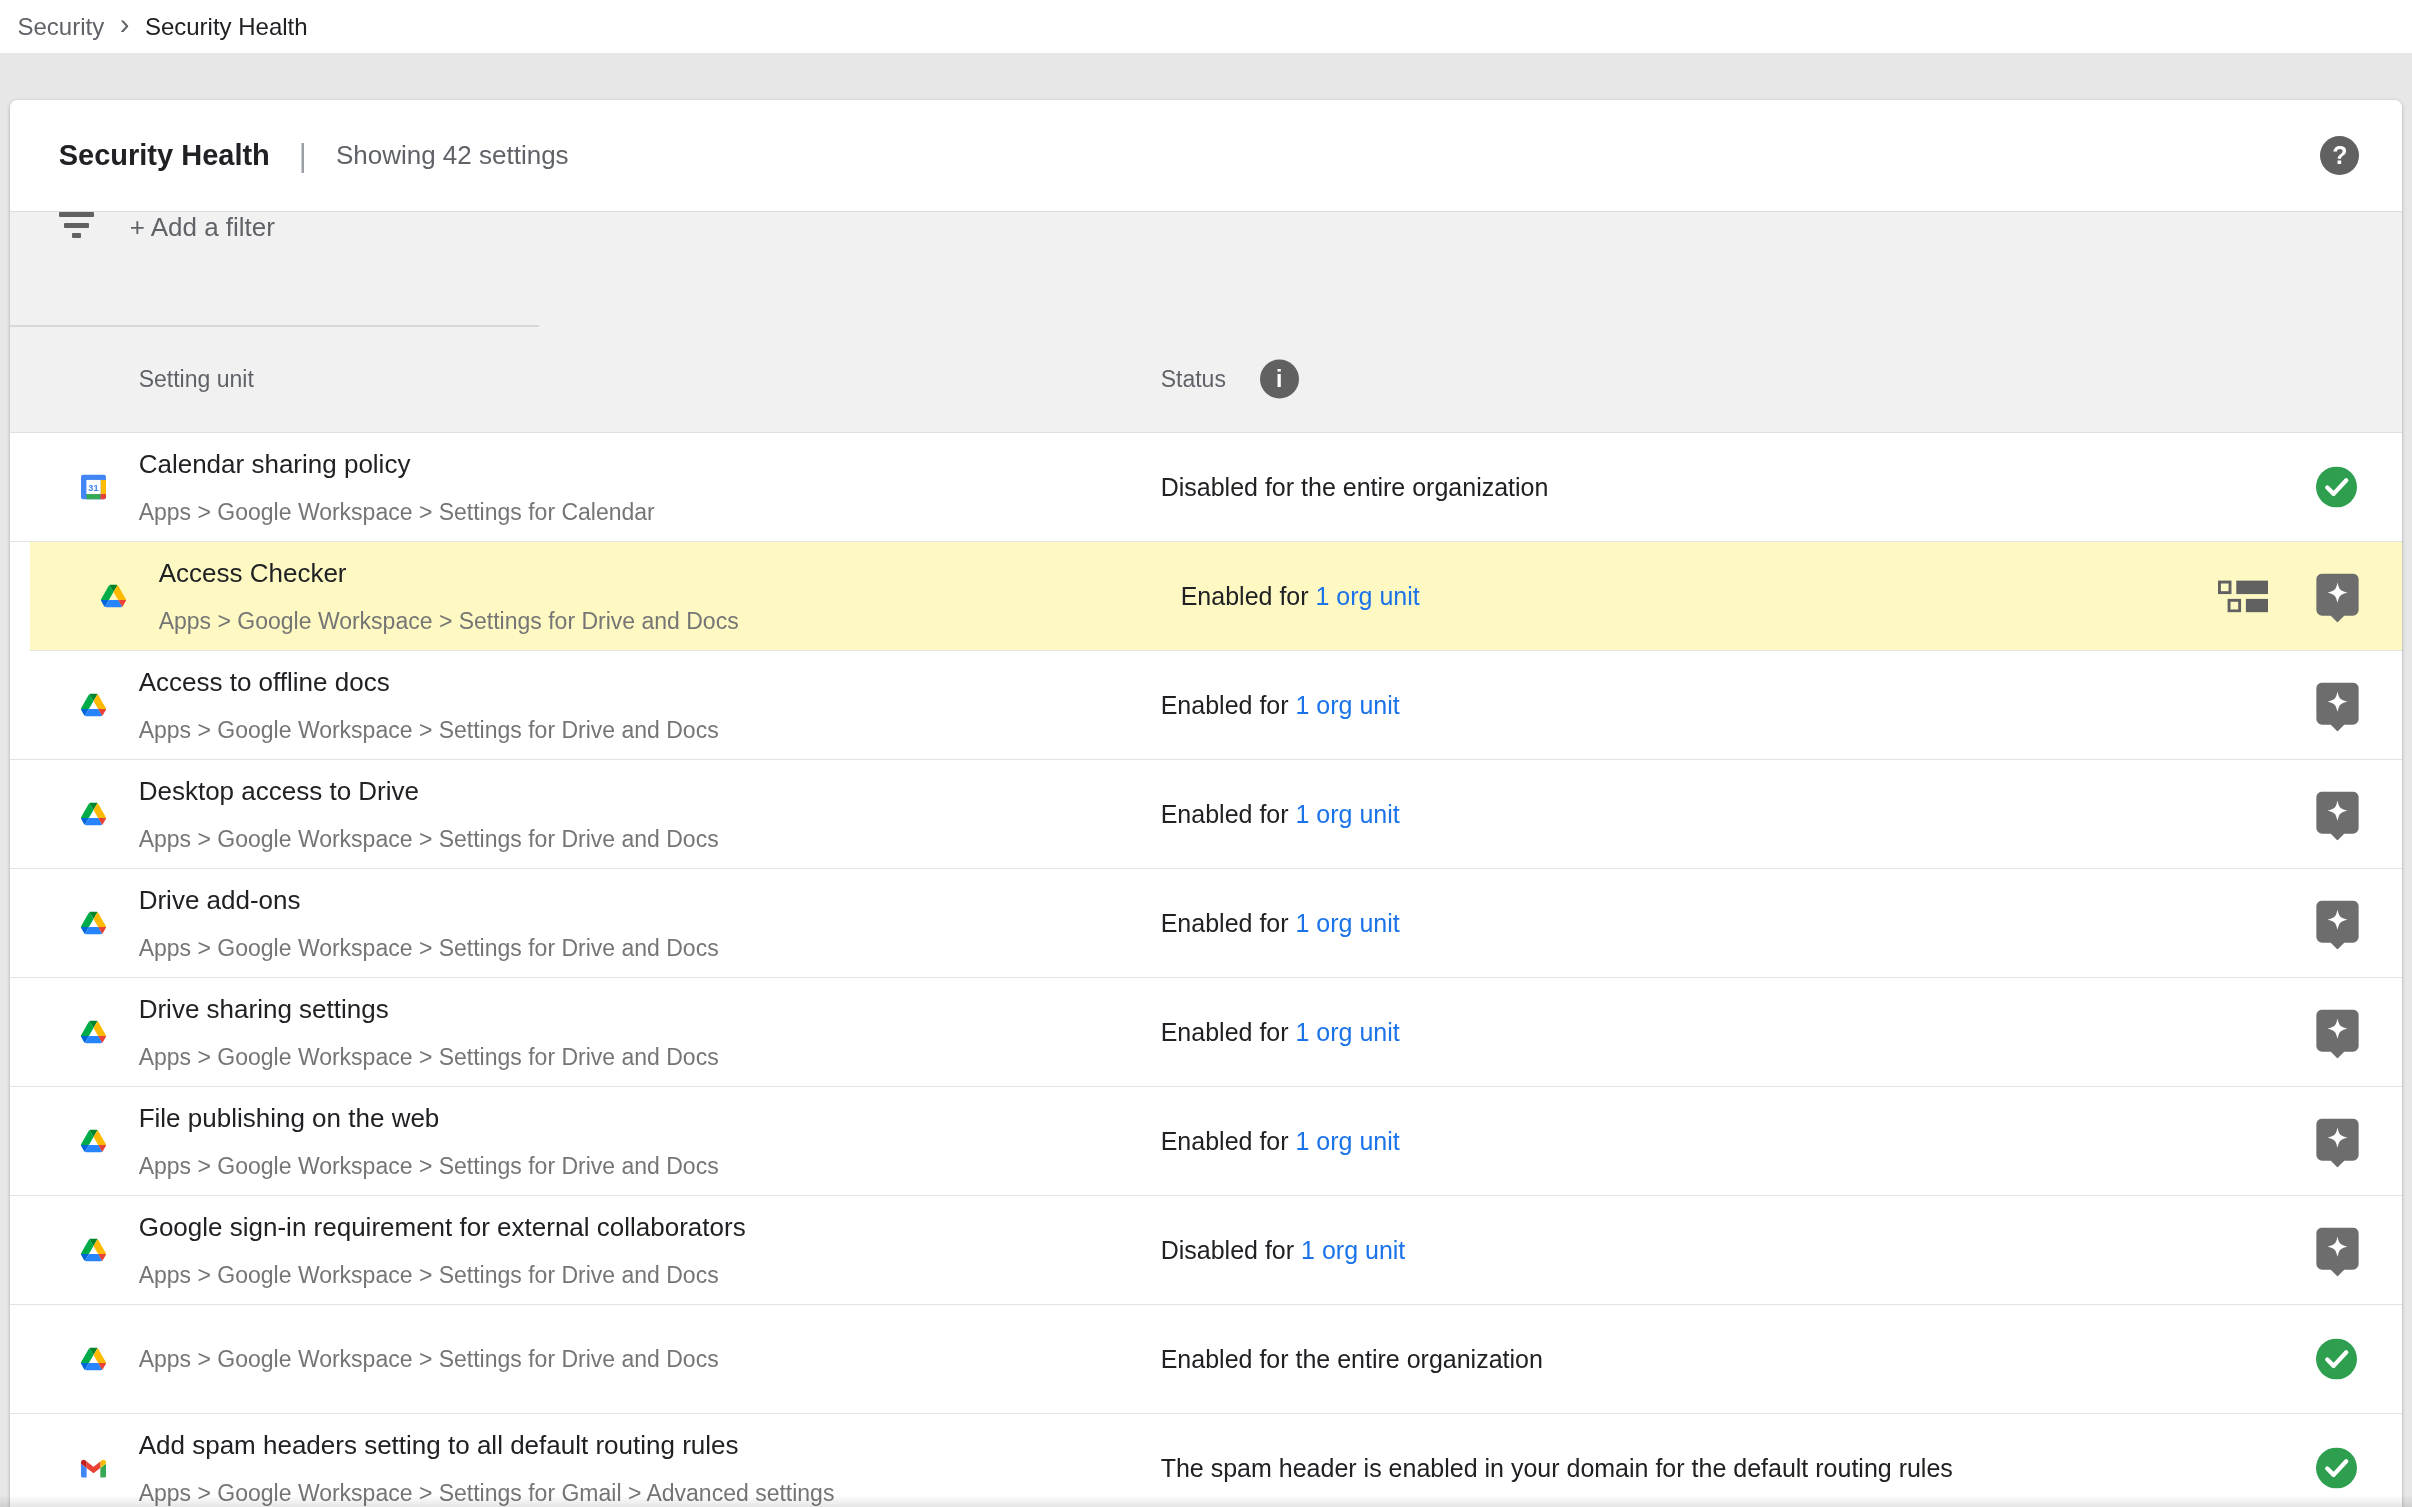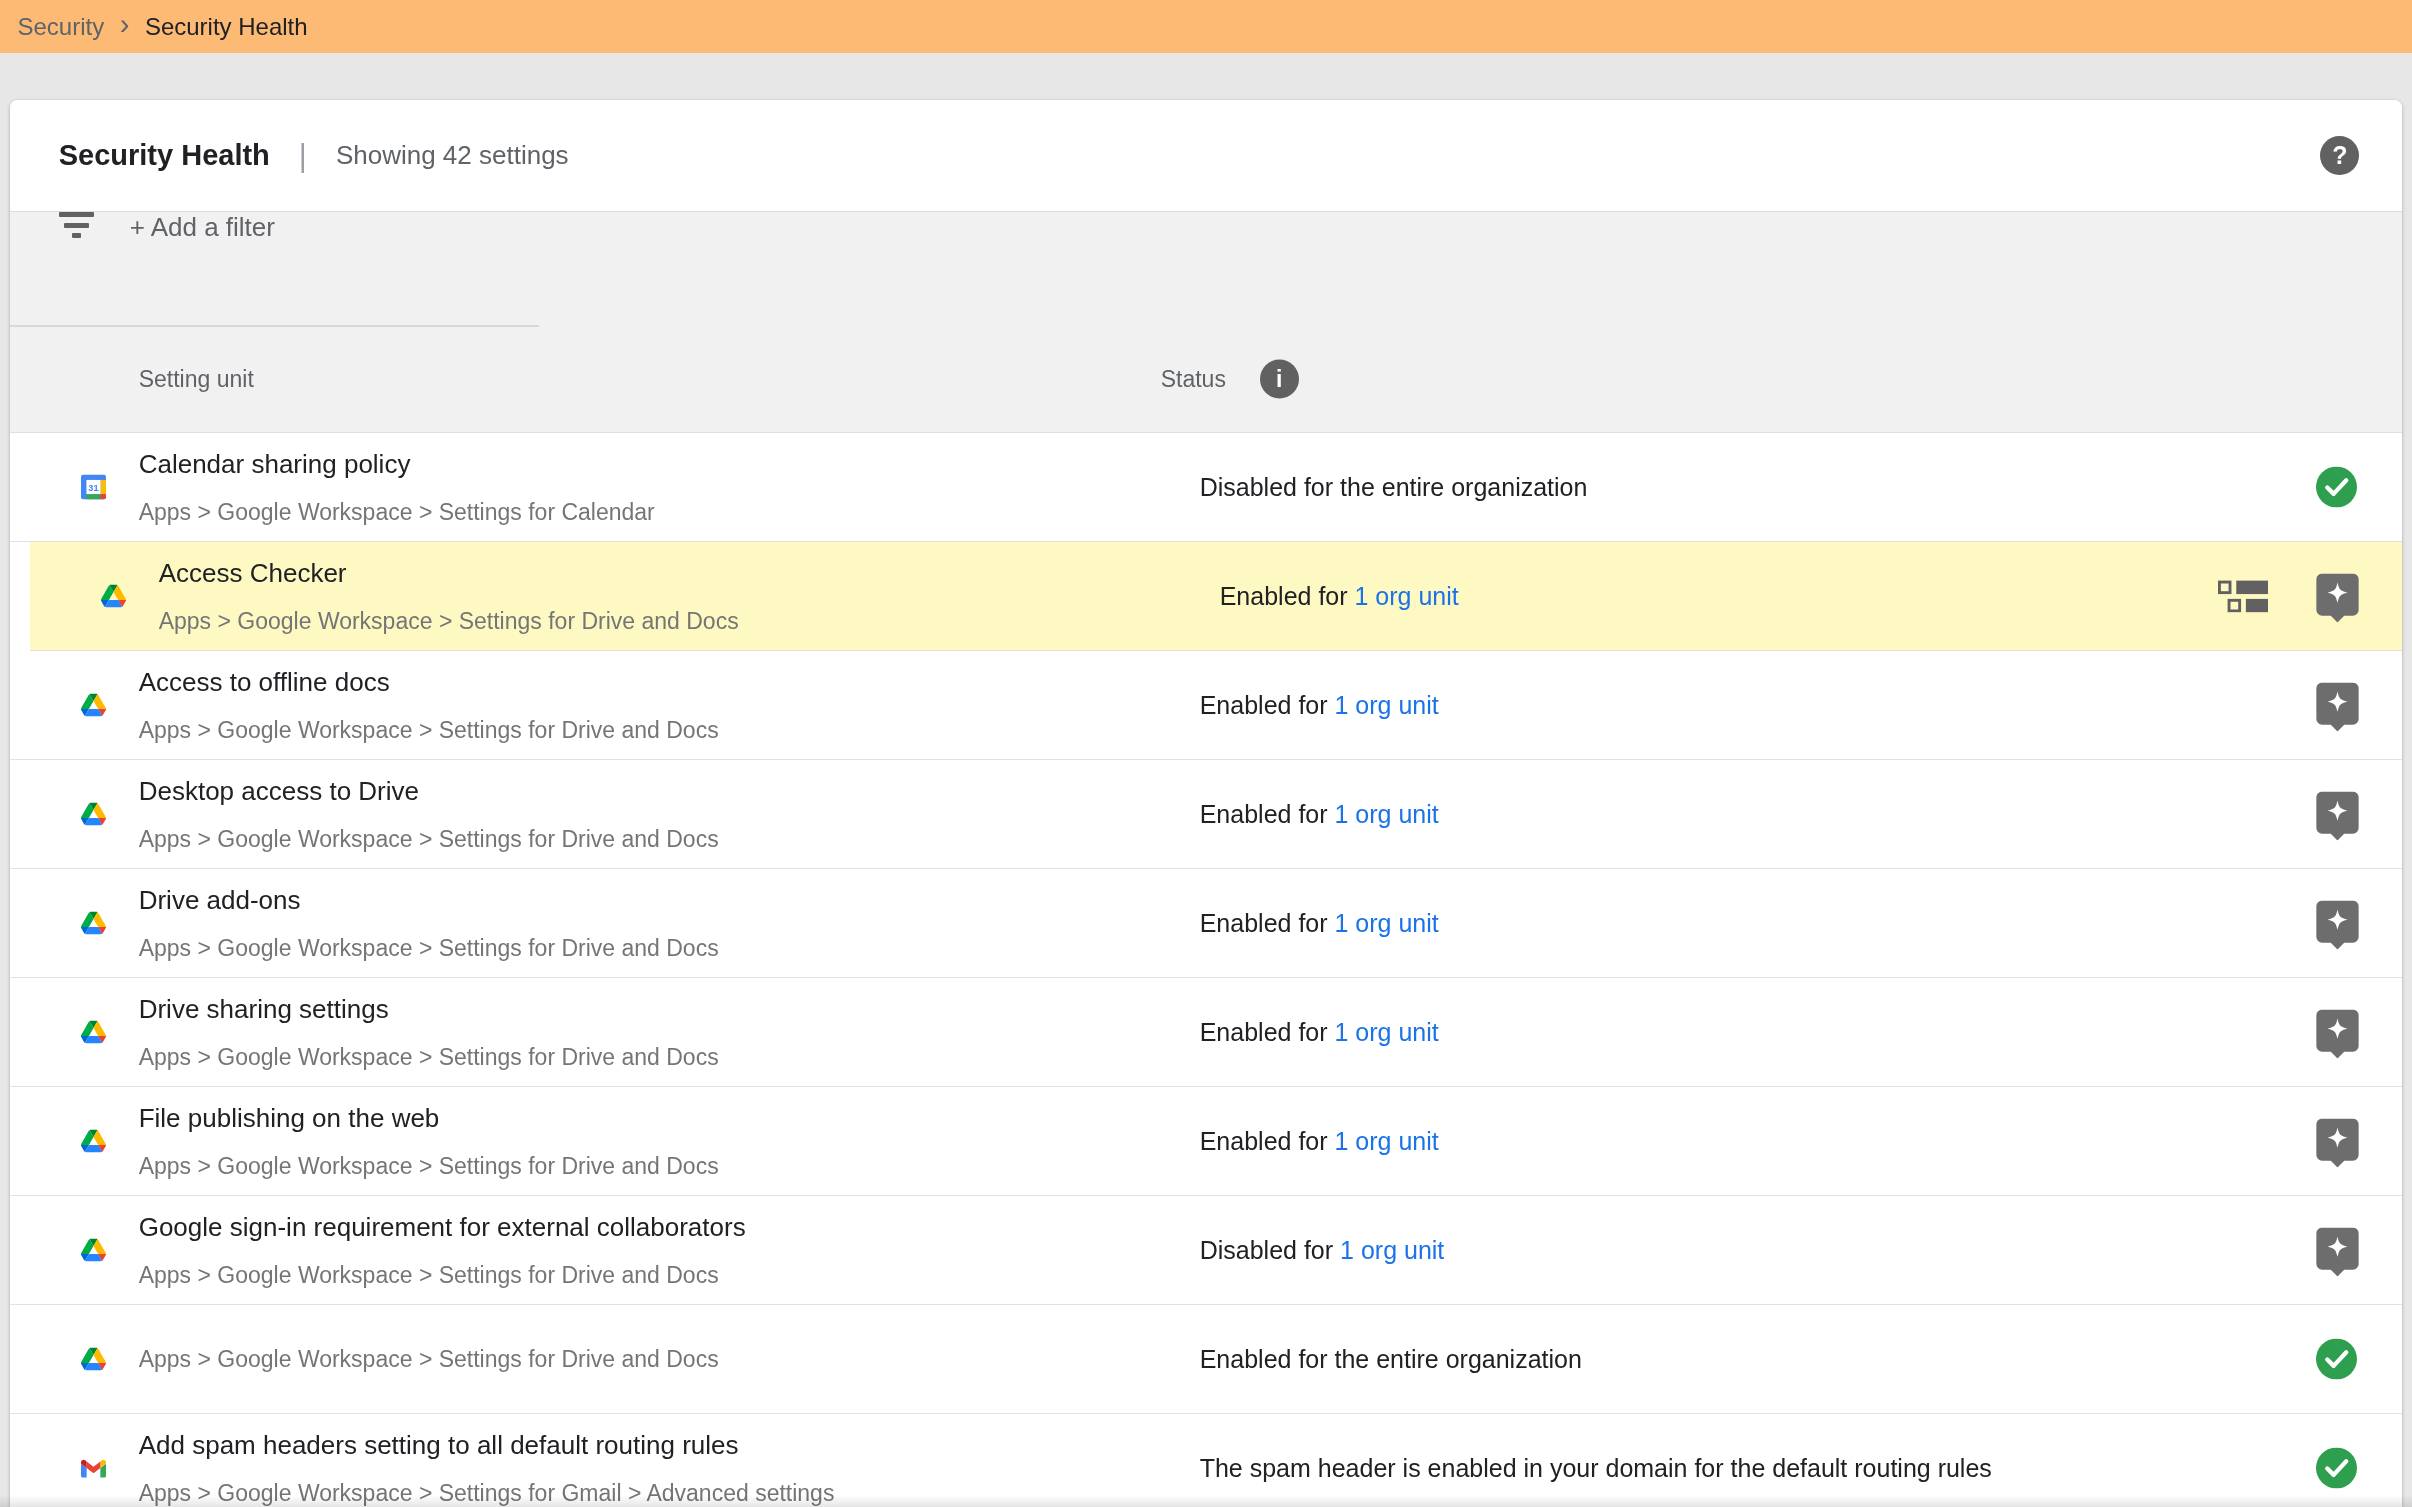--- a/index.html
+++ b/index.html
@@ -1,20 +1,20 @@
 <!DOCTYPE html>
 <html><head>
 <meta charset="utf-8">
 <style>
   * { margin:0; padding:0; box-sizing:border-box; }
   html,body { width:2412px; height:1508px; overflow:hidden;
     font-family:"Liberation Sans","DejaVu Sans",sans-serif; background:#e7e7e7; }
 
   
-  .breadcrumb-bar { height:53px; background:#fdba74; display:flex; align-items:center;
+  .breadcrumb-bar { height:53px; background:#ffffff; display:flex; align-items:center;
     padding-left:17.5px; }
   .crumb-parent { font-size:24px; color:#5f6368; cursor:pointer; }
   .crumb-chevron { font-size:29px; color:#5f6368; margin:0 15.5px; line-height:1; padding-bottom:3.9px; }
   .crumb-current { font-size:24px; color:#202124; font-weight:500; }
 
   
   .card { margin:47px 9.7px 0 9.7px; height:1408px; background:#ffffff;
     border-radius:7.8px 7.8px 0 0; box-shadow:0 1px 3.9px rgba(0,0,0,0.28); overflow:hidden;
     position:relative; }
 
@@ -52,21 +52,21 @@
   
   .settings-row { height:109px; border-bottom:1px solid #e3e3e3; position:relative;
     background:#fff; cursor:pointer; }
   .settings-row.highlighted { background:#fef9c3;margin-left:20px; }
   .cell-icon { position:absolute; left:47px; top:50%; transform:translateY(-50%);
     width:49px; display:flex; align-items:center; justify-content:flex-start;padding-left:24px; }
   .cell-name { position:absolute; left:129px; top:50%; transform:translateY(-50%);
     width:1009px; display:flex; flex-direction:column; gap:19px; }
   .setting-name { font-size:26px; color:#202124; }
   .setting-path { font-size:23px; color:#757575; }
-  .cell-status { position:absolute; left:1190px; top:50%; transform:translateY(-50%);
+  .cell-status { position:absolute; left:1151px; top:50%; transform:translateY(-50%);
     font-size:25px; color:#202124; white-space:nowrap; }
   .org-unit-link { color:#1a73e8; text-decoration:none; cursor:pointer; }
   .trailing-ok { position:absolute; right:45px; top:50%; transform:translateY(-50%);
     width:41px; height:41px; }
   .trailing-badge { position:absolute; right:43px; top:50%; transform:translateY(-46%);
     width:43px; height:49px; cursor:pointer; }
   .org-chart { position:absolute; right:134px; top:50%; transform:translateY(-50%);
     width:50px; height:33px; }
 
   .bottom-fade { position:fixed; left:0; bottom:0; width:100%; height:11.6px;

